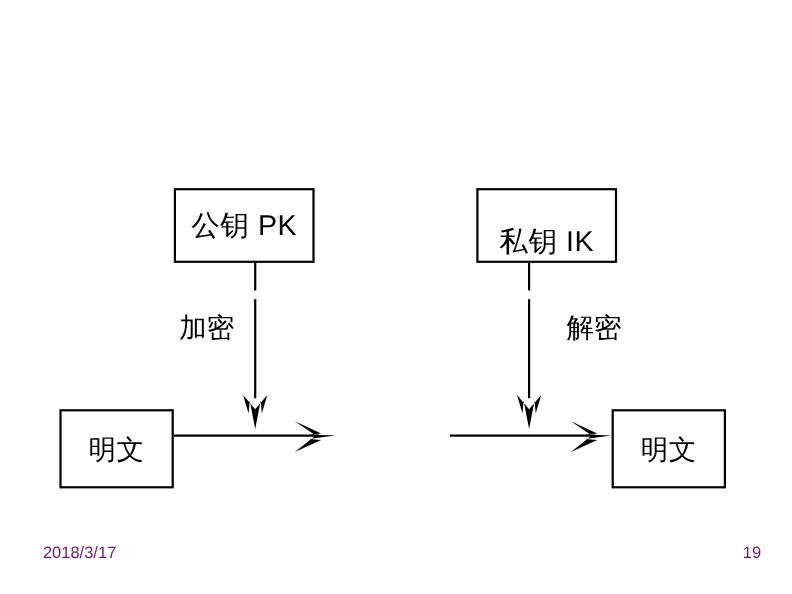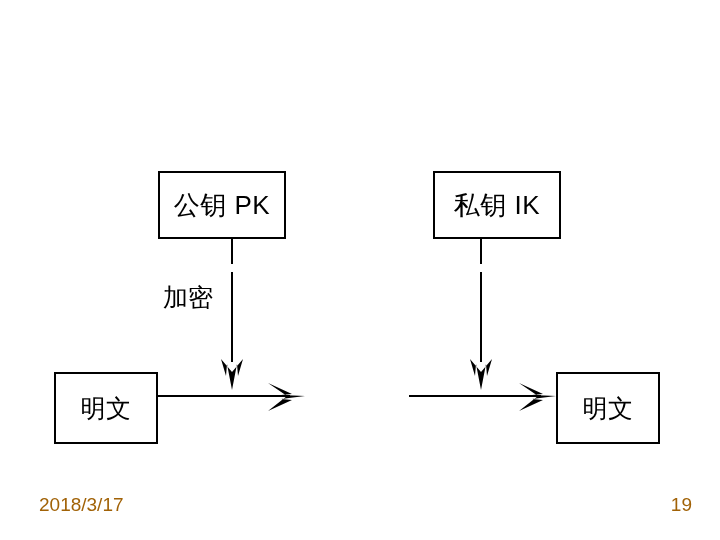--- a/index.html
+++ b/index.html
@@ -32,21 +32,21 @@
     letter-spacing: 0.5px;
     z-index: 3;
   }
   .key-box {
     width: 128px;
     height: 68px;
     top: 171px;
     font-size: 26px;
   }
   #box-public-key { left: 158px; }
-  #box-private-key { left: 433px; }
+  #box-private-key { left: 433px; align-items: flex-end; }
 
   .data-box {
     width: 104px;
     height: 72px;
     top: 372px;
     font-size: 25px;
   }
   #box-plaintext-in  { left: 54px; }
   #box-ciphertext    { left: 305px; }
   #box-plaintext-out { left: 556px; }
@@ -69,22 +69,22 @@
     left: 0;
     top: 0;
     width: 720px;
     height: 540px;
     z-index: 1;
   }
 
   
   .footer-text {
     position: absolute;
-    font-size: 19px;
-    color: #a16207;
+    font-size: 15px;
+    color: #701a75;
     white-space: nowrap;
     z-index: 3;
   }
   #footer-date { left: 39px; top: 494px; }
   #footer-page { right: 28px; top: 494px; }
 </style>
 </head>
 <body>
 
 <div id="slide">
@@ -117,20 +117,21 @@
   <div class="node-box key-box" id="box-public-key">
     <span>公钥 PK</span>
   </div>
 
   <div class="node-box key-box" id="box-private-key">
     <span>私钥 IK</span>
   </div>
 
   <div class="flow-label" id="label-encrypt">加密</div>
 
+  <div class="flow-label" id="label-decrypt">解密</div>
 
   <div class="node-box data-box" id="box-plaintext-in">
     <span>明文</span>
   </div>
 
 
   <div class="node-box data-box" id="box-plaintext-out">
     <span>明文</span>
   </div>
 

